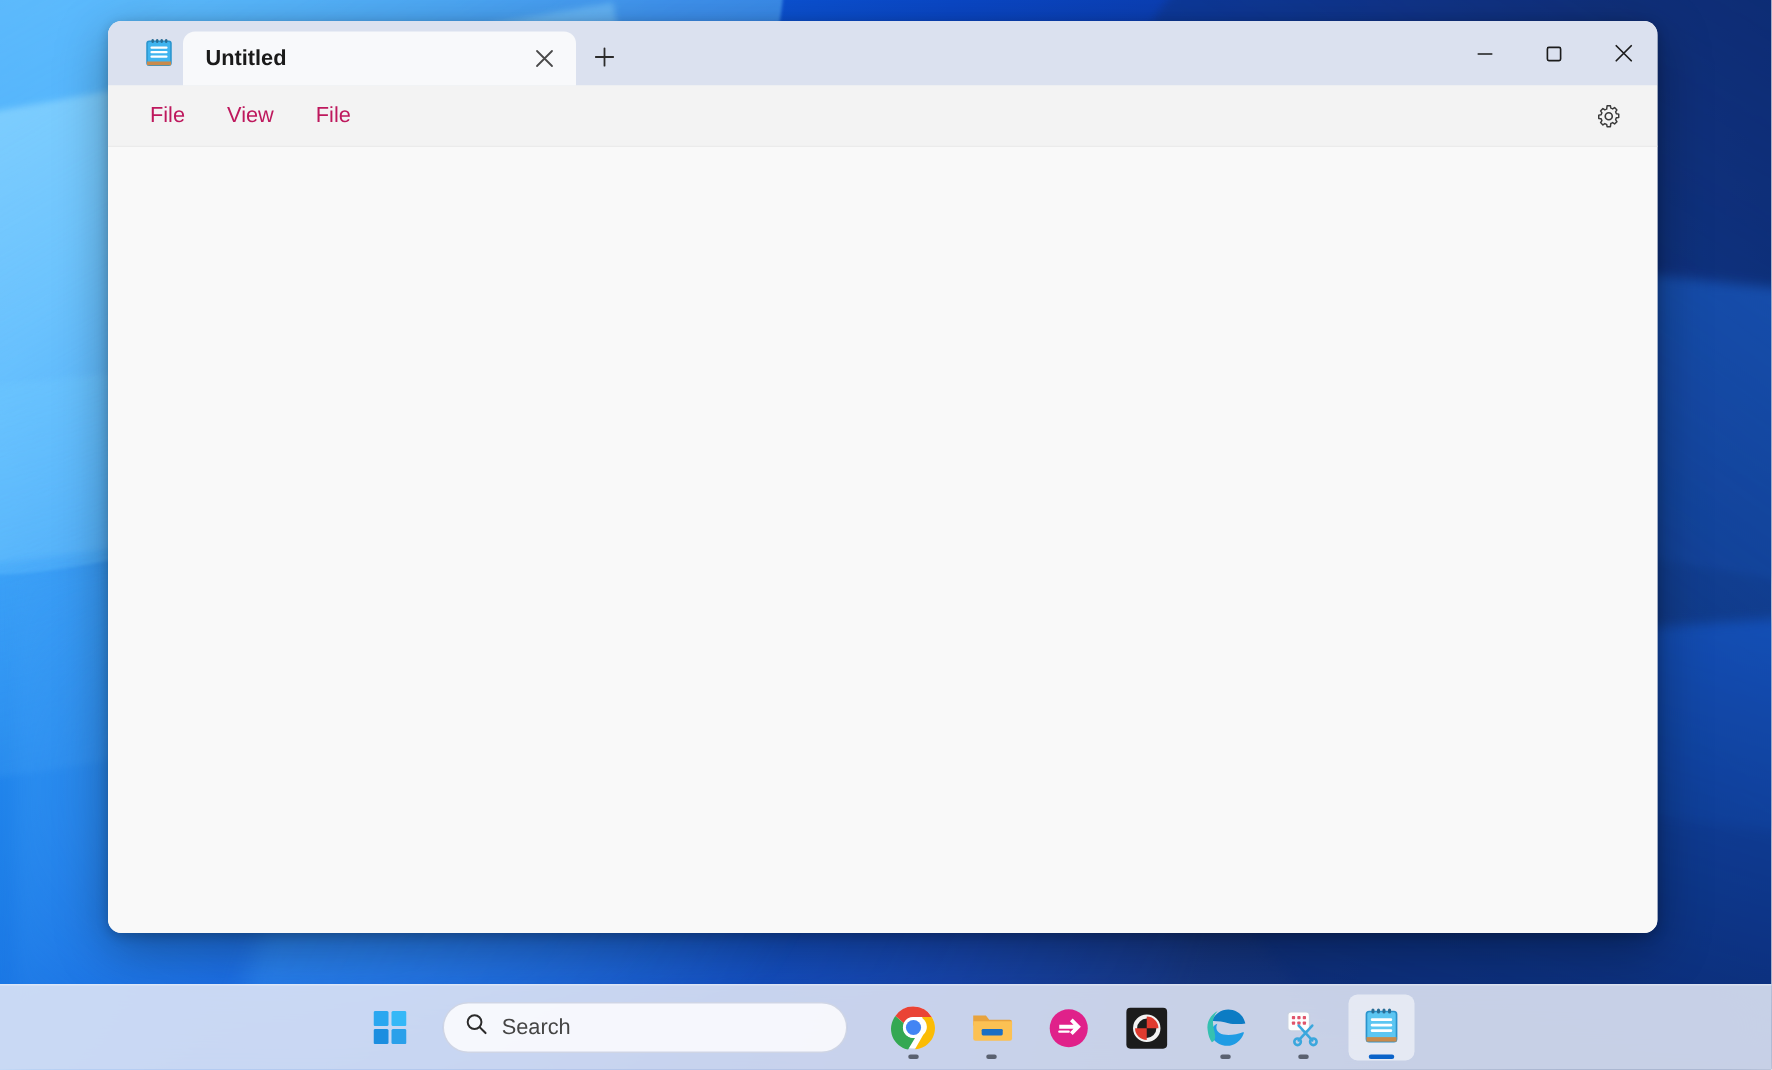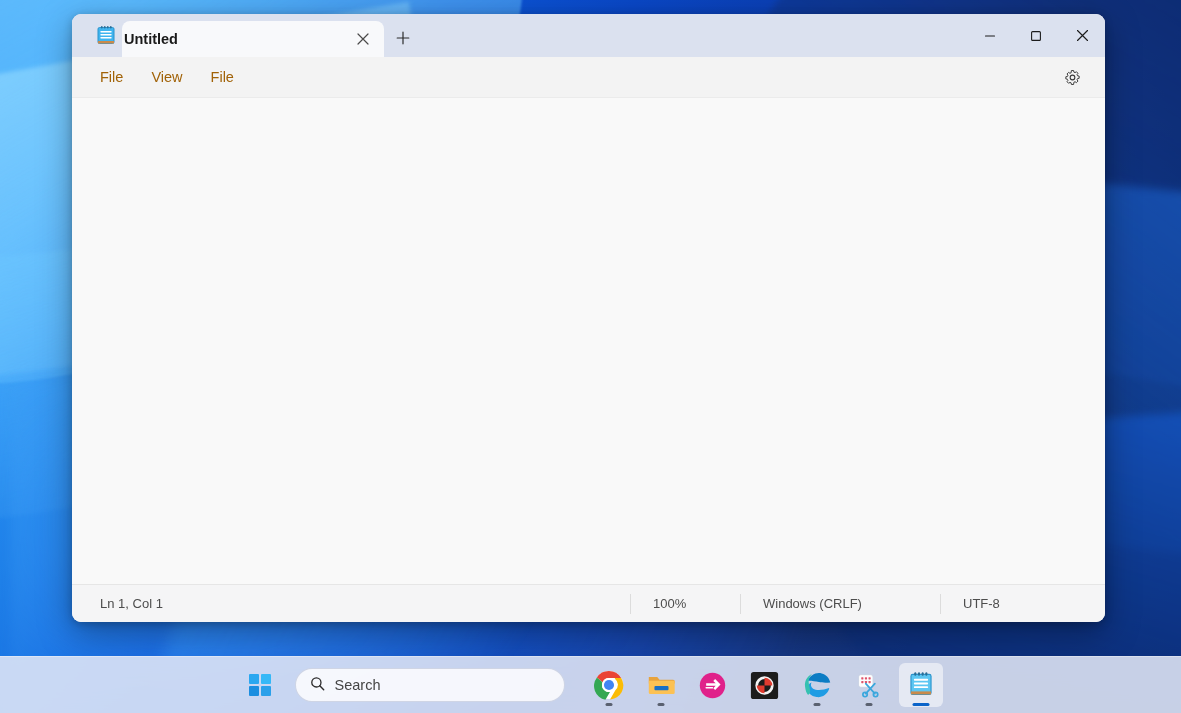--- a/index.html
+++ b/index.html
@@ -135,21 +135,21 @@
     flex: 1 1 auto;
     min-width: 0;
   }
   .tab {
     height: 36px;
     min-width: 262px;
     background: #f8f9fb;
     border-radius: 8px 8px 0 0;
     display: flex;
     align-items: center;
-    padding: 0 8px 0 2px;
+    padding: 0 8px 0 15px;
     position: relative;
     flex: 0 0 auto;
   }
   .tab-title {
     font-size: 14.5px;
     color: #1a1a1a;
     font-weight: 600;
     flex: 1 1 auto;
     white-space: nowrap;
     overflow: hidden;
@@ -187,21 +187,21 @@
     height: 40px;
     background: #f3f3f3;
     display: flex;
     align-items: center;
     padding: 0 8px 0 14px;
     flex: 0 0 auto;
     position: relative;
   }
   .menu-item {
     font-size: 14.5px;
-    color: #a16207;
+    color: #be185d;
     padding: 6px 14px;
     border-radius: 4px;
   }
   .menubar-spacer { flex: 1 1 auto; }
   .gear-btn {
     width: 34px; height: 30px;
     display: flex; align-items: center; justify-content: center;
     border-radius: 4px;
     color: #3a3a3a;
     margin-right: 8px;
@@ -396,26 +396,20 @@
           <path d="M10 6.6a3.4 3.4 0 1 0 0 6.8 3.4 3.4 0 0 0 0-6.8zm0 1.3a2.1 2.1 0 1 1 0 4.2 2.1 2.1 0 0 1 0-4.2z" fill="currentColor"></path>
           <path d="M8.7 1.8h2.6l.32 1.86c.5.16.97.36 1.4.62l1.56-1.07 1.84 1.84-1.07 1.56c.26.43.46.9.62 1.4l1.86.32v2.6l-1.86.32c-.16.5-.36.97-.62 1.4l1.07 1.56-1.84 1.84-1.56-1.07c-.43.26-.9.46-1.4.62L11.3 18.2H8.7l-.32-1.86c-.5-.16-.97-.36-1.4-.62l-1.56 1.07-1.84-1.84 1.07-1.56a6.3 6.3 0 0 1-.62-1.4L2.17 11.7V9.1l1.86-.32c.16-.5.36-.97.62-1.4L3.58 5.82 5.42 3.98l1.56 1.07c.43-.26.9-.46 1.4-.62L8.7 1.8z" fill="none" stroke="currentColor" stroke-width="1.15" stroke-linejoin="round"></path>
         </svg>
       </div>
     </div>
 
     <div class="editor">
       <textarea class="editor-text" spellcheck="false" placeholder="" style=""></textarea>
     </div>
 
-    <div class="statusbar">
-      <div class="sb-lncol">Ln 1, Col 1</div>
-      <div class="sb-cell sb-zoom">100%</div>
-      <div class="sb-cell sb-eol">Windows (CRLF)</div>
-      <div class="sb-cell sb-enc">UTF-8</div>
-    </div>
 
   </div>
 
   <div id="taskbar">
     <div class="tb-cluster">
 
       <div class="start-btn">
         <svg width="22" height="22" viewBox="0 0 22 22">
           <rect x="0" y="0" width="10" height="10" rx="1" fill="#2aa7f0"></rect>
           <rect x="12" y="0" width="10" height="10" rx="1" fill="#35b8f7"></rect>

